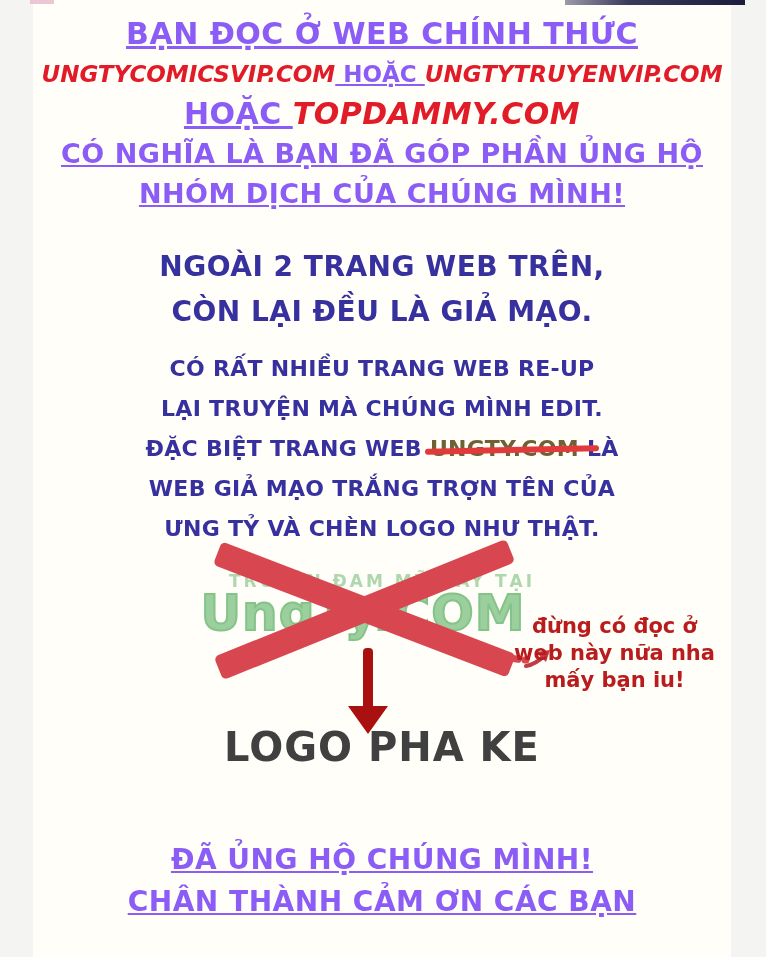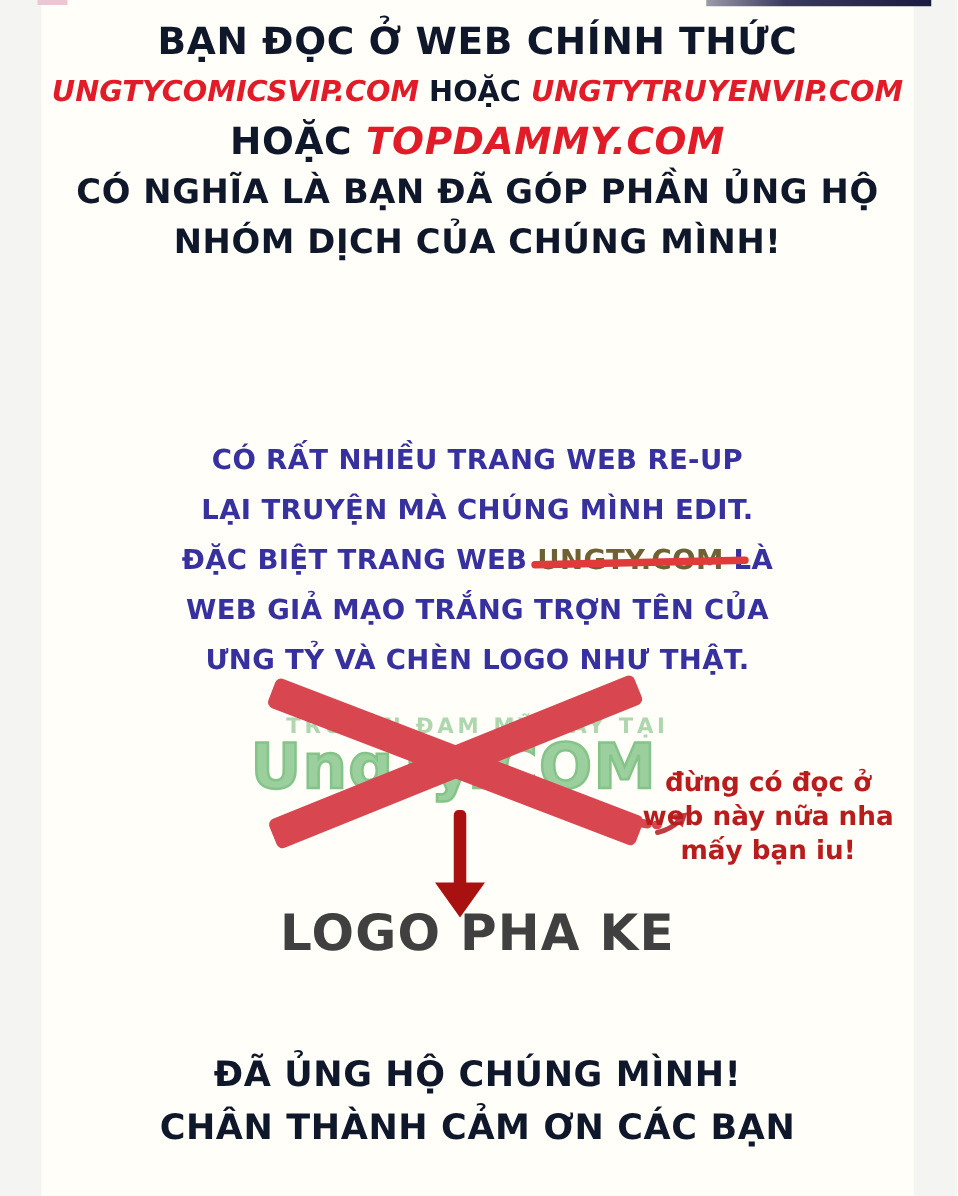--- a/index.html
+++ b/index.html
@@ -14,21 +14,21 @@
   
   .strip{position:absolute;top:0;bottom:0;background:#f4f4f3;}
   .strip.left{left:0;width:33px;}
   .strip.right{right:0;width:35px;}
   
   .topmark-pink{position:absolute;left:30px;top:0;width:24px;height:4px;background:#ecc6d2;}
   .topmark-navy{position:absolute;left:565px;top:0;width:180px;height:5px;
     background:linear-gradient(to right,#9b9baa,#3a3a5c 35%,#1c1c3e);}
   
   .tblock{position:absolute;left:33px;width:698px;text-align:center;white-space:nowrap;}
-  .blue{color:#0f172a;}
+  .blue{color:#8b5cf6;text-decoration:underline;}
   .navy{color:#37309f;}
   .red{color:#e11b28;font-style:italic;}
   .line{display:block;}
   .intro .line{line-height:40px;font-size:30px;letter-spacing:0.5px;}
   .intro .sz2{font-size:23px;letter-spacing:0;}
   .intro .sz3{font-size:30px;}
   .intro .sz45{font-size:27px;}
   .notice .line{line-height:45px;font-size:28px;letter-spacing:0.5px;}
   .warning .line{line-height:40px;font-size:22px;letter-spacing:0.3px;}
   .thanks .line{line-height:42px;font-size:28px;letter-spacing:0.5px;}
@@ -75,20 +75,24 @@
   <div class="topmark-navy"></div>
 
   <div class="tblock intro">
     <span class="line blue">BẠN ĐỌC Ở WEB CHÍNH THỨC</span>
     <span class="line sz2"><span class="red">UNGTYCOMICSVIP.COM</span><span class="blue"> HOẶC </span><span class="red">UNGTYTRUYENVIP.COM</span></span>
     <span class="line sz3"><span class="blue">HOẶC </span><span class="red">TOPDAMMY.COM</span></span>
     <span class="line blue sz45">CÓ NGHĨA LÀ BẠN ĐÃ GÓP PHẦN ỦNG HỘ</span>
     <span class="line blue sz45">NHÓM DỊCH CỦA CHÚNG MÌNH!</span>
   </div>
 
+  <div class="tblock notice">
+    <span class="line navy">NGOÀI 2 TRANG WEB TRÊN,</span>
+    <span class="line navy">CÒN LẠI ĐỀU LÀ GIẢ MẠO.</span>
+  </div>
 
   <div class="tblock warning">
     <span class="line navy">CÓ RẤT NHIỀU TRANG WEB RE-UP</span>
     <span class="line navy">LẠI TRUYỆN MÀ CHÚNG MÌNH EDIT.</span>
     <span class="line navy"><span>ĐẶC BIỆT TRANG WEB </span><span class="struck"><span>UNGTY.COM</span><i class="bar"></i></span><span> LÀ</span></span>
     <span class="line navy">WEB GIẢ MẠO TRẮNG TRỢN TÊN CỦA</span>
     <span class="line navy">ƯNG TỶ VÀ CHÈN LOGO NHƯ THẬT.</span>
   </div>
 
   <div class="logo-tagline">TRUYỆN ĐAM MỸ HAY TẠI</div>

